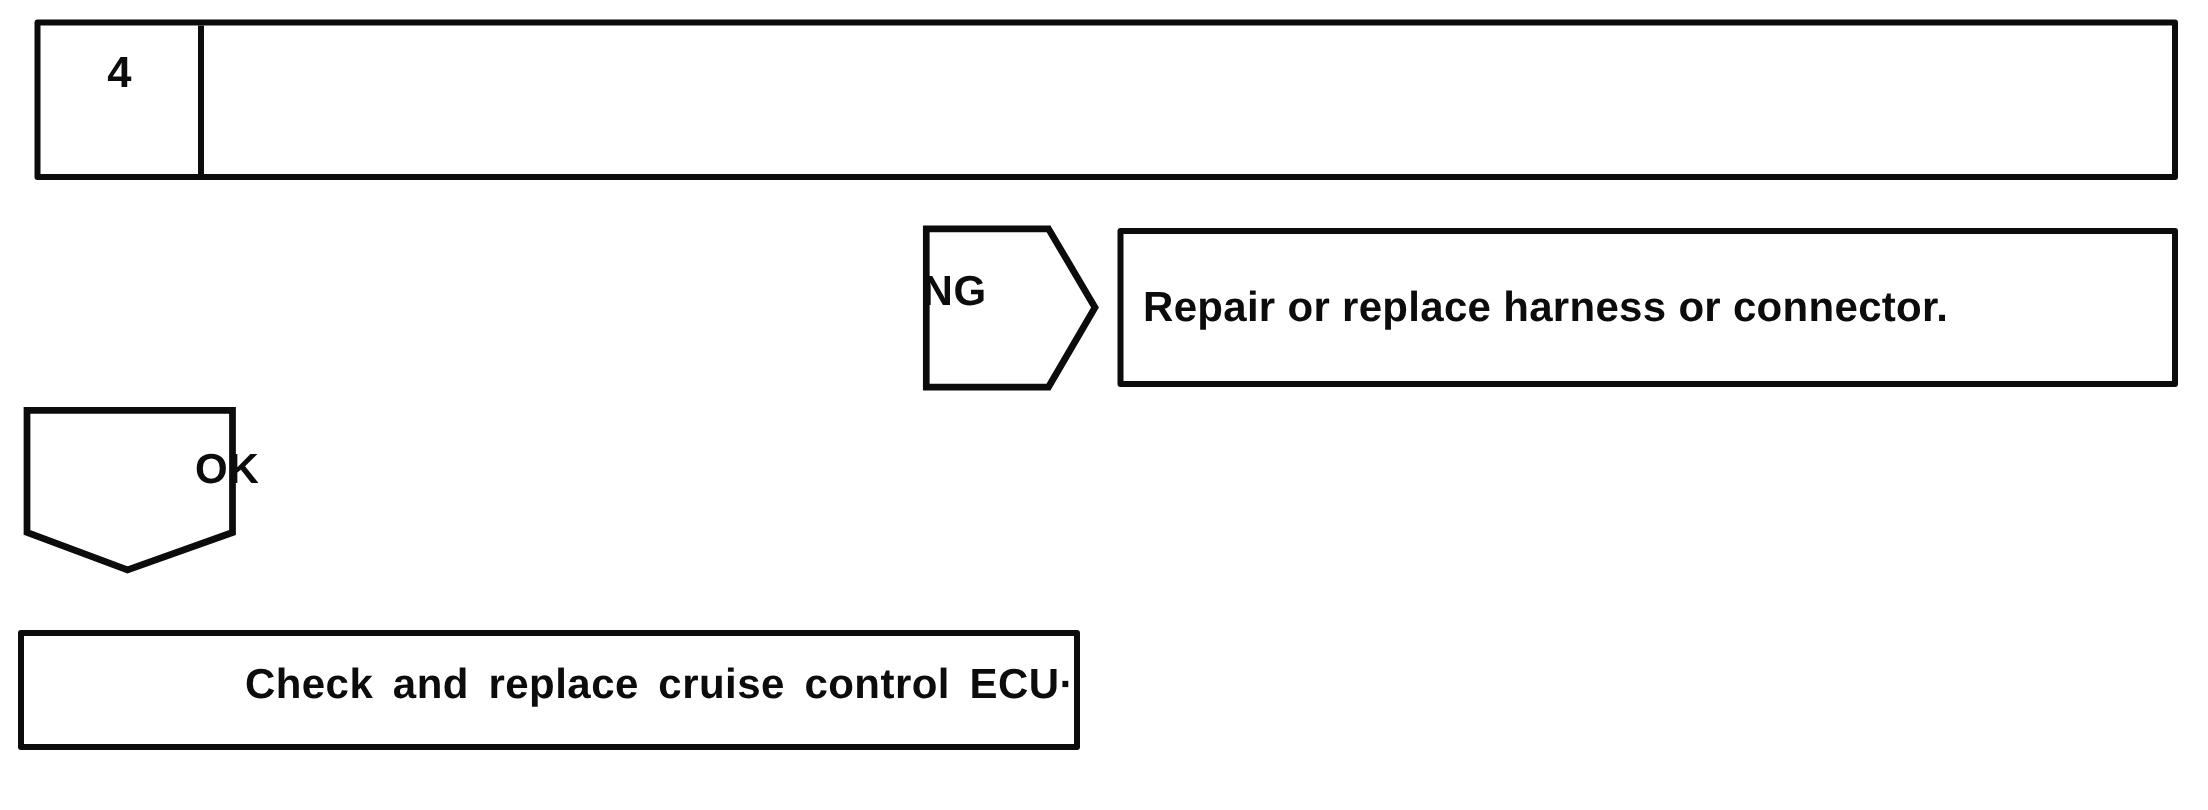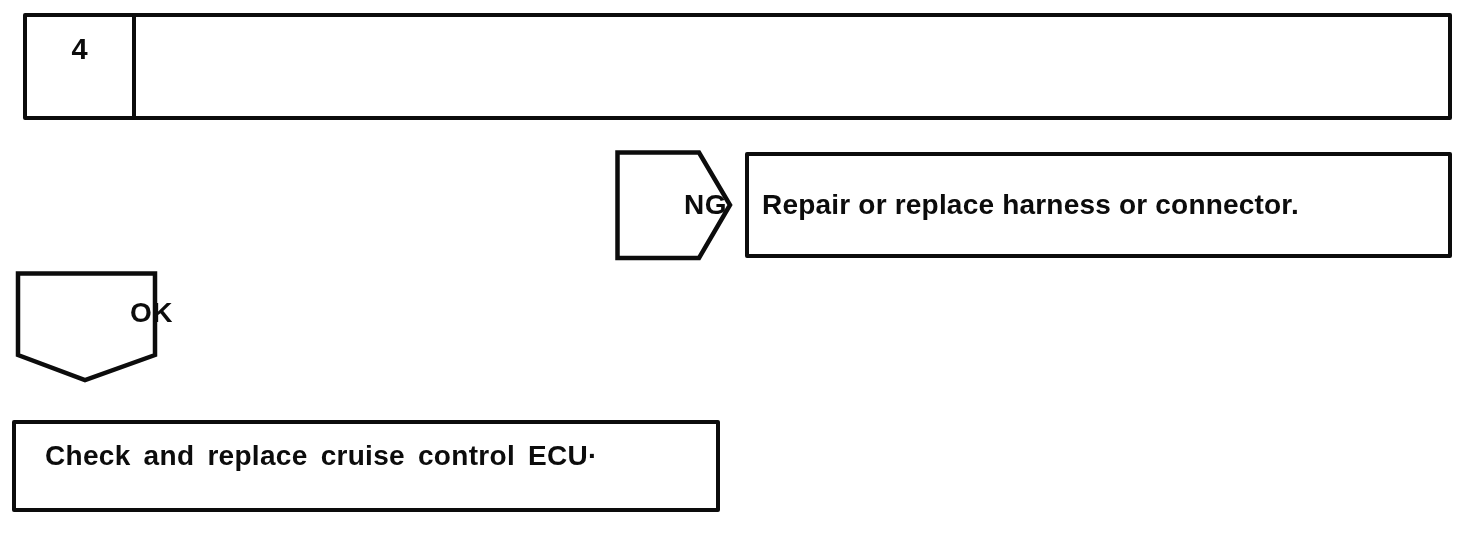--- a/index.html
+++ b/index.html
@@ -55,53 +55,54 @@
   }
   .connector svg { display: block; }
   .connector-label {
     position: absolute;
     font-size: 28px;
     line-height: 30px;
     letter-spacing: 0.5px;
   }
   .ng-connector { left: 615px; top: 150px; width: 118px; height: 111px; }
   .ng-connector .connector-label {
-    left: 0; top: 40px; width: 112px; text-align: right;
+    left: 0; top: 29px; width: 112px; text-align: left;
   }
   .ok-connector { left: 14px; top: 271px; width: 145px; height: 113px; }
   .ok-connector .connector-label {
     left: 16px; top: 27px; width: 143px; text-align: right;
   }
 
   
   .action-box {
     position: absolute;
     border: 4px solid #0c0c0c;
     border-radius: 2px;
     box-sizing: border-box;
     background: #ffffff;
     font-size: 28px;
     line-height: 30px;
     white-space: nowrap;
+    text-align: right;
   }
   .ng-action {
     left: 745px;
     top: 152px;
     width: 707px;
     height: 106px;
     display: flex;
     align-items: center;
     padding-left: 13px;
     letter-spacing: 0.2px;
   }
   .ok-action {
     left: 12px;
     top: 420px;
     width: 708px;
-    height: 92px;
+    height: 80px;
     padding: 17px 0 13px 29px;
     word-spacing: 5px;
     letter-spacing: 0.3px;
   }
 </style>
 </head>
 <body>
 
 <div class="canvas">
 

